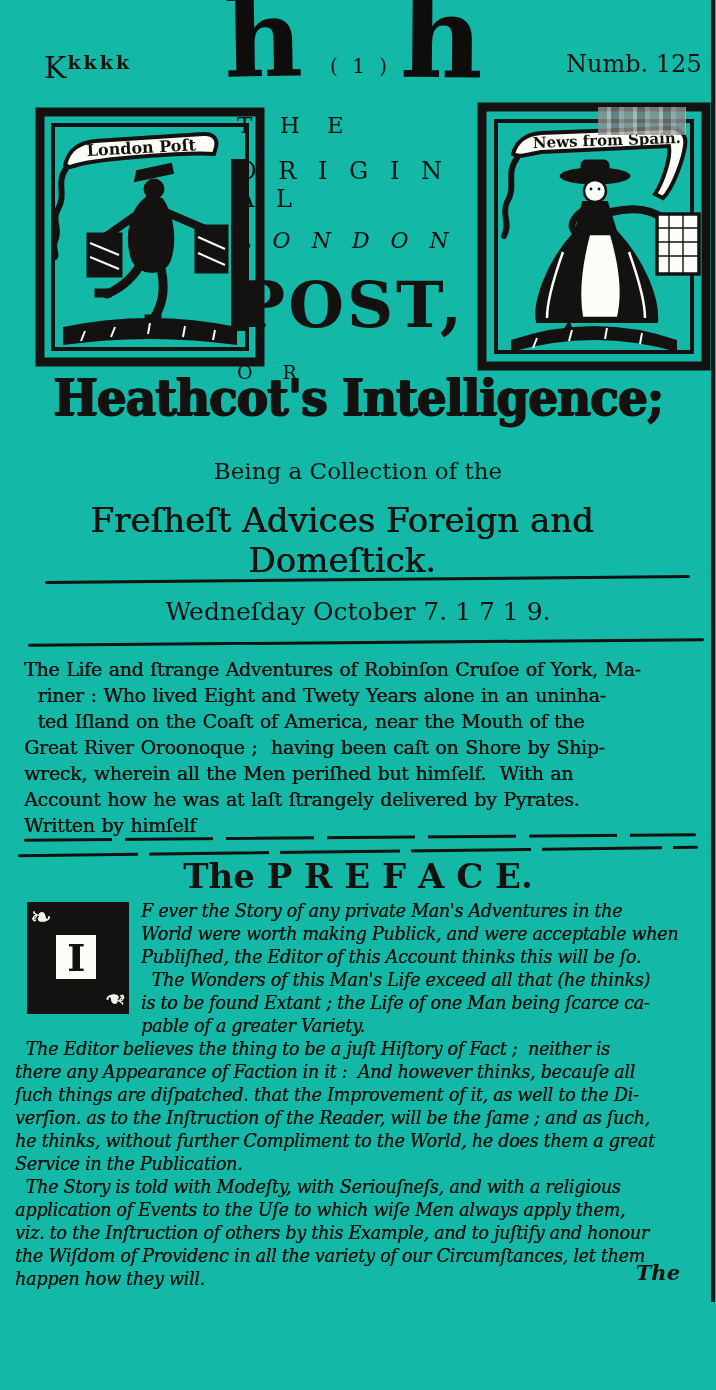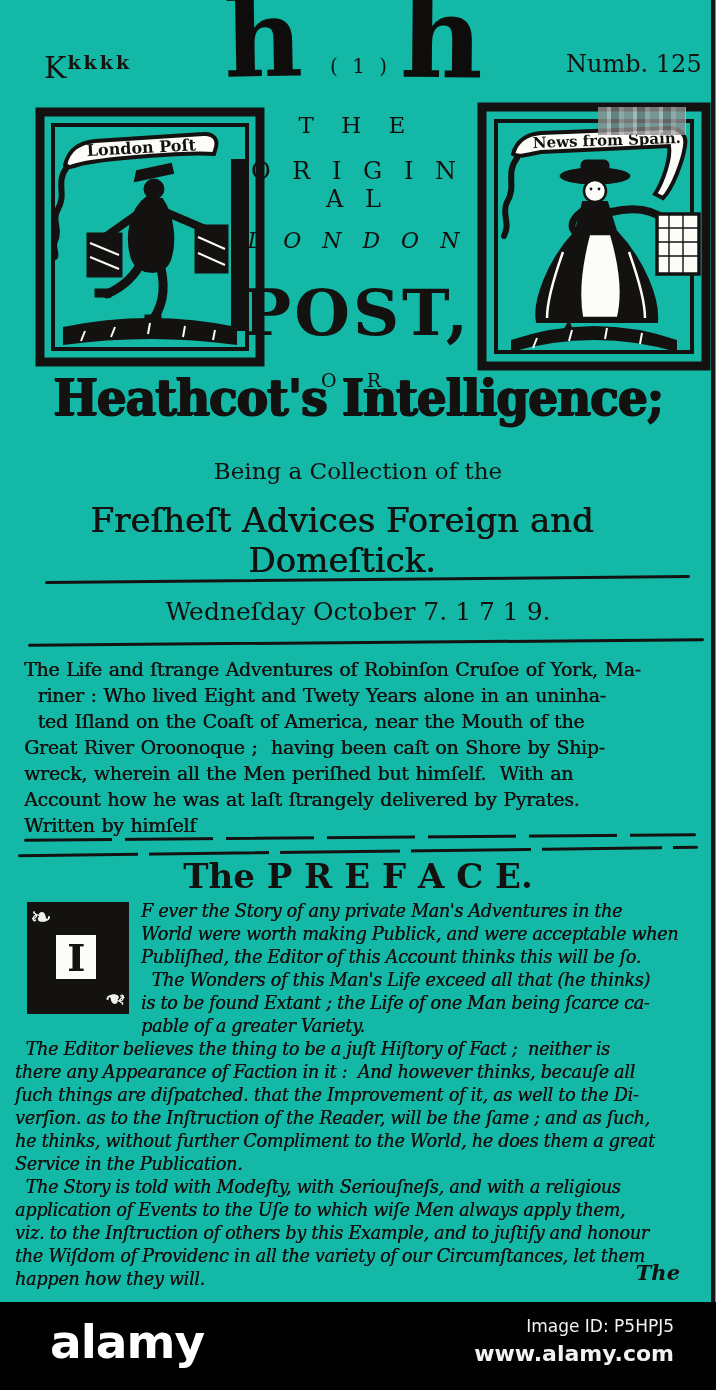--- a/index.html
+++ b/index.html
@@ -16,25 +16,25 @@
   #bleed-h1{left:224px;top:-16px;font-size:108px;transform:rotate(-1deg);}
   #bleed-h2{left:400px;top:-20px;font-size:114px;transform:rotate(0.5deg);}
   #page-mark{left:330px;top:54px;font-size:20px;letter-spacing:4px;}
   #issue-number{left:566px;top:50px;font-size:24px;}
   
   #woodcut-left{left:35px;top:107px;}
   #woodcut-right{left:477px;top:102px;}
   #wm-remnant{left:598px;top:107px;width:88px;height:28px;opacity:.8;
     background:repeating-linear-gradient(90deg,#8f8f8f 0 9px,#bdbdbd 9px 13px,#777 13px 21px,#a8a8a8 21px 26px);}
   
-  #title-block{left:237px;top:112px;width:240px;text-align:center;}
+  #title-block{left:237px;top:112px;width:240px;}
   #title-the{font-size:23px;letter-spacing:10px;}
   #title-original{font-size:24px;letter-spacing:7px;margin-top:19px;}
   #title-london{font-size:22px;font-style:italic;letter-spacing:7px;margin-top:15px;}
-  #title-post{font-size:64px;font-weight:bold;letter-spacing:3px;margin-top:28px;line-height:1;}
+  #title-post{font-size:64px;font-weight:bold;letter-spacing:3px;margin-top:20px;line-height:1;}
   #title-or{font-size:19px;letter-spacing:12px;margin-top:24px;}
   #blackletter-title{left:0;top:370px;width:716px;text-align:center;font-size:47px;font-weight:bold;
     letter-spacing:-1px;transform:scaleY(1.06);
     text-shadow:1.3px 0 0 currentColor,-0.6px 0 0 currentColor,0 0.8px 0 currentColor;}
   #subtitle{left:0;top:458px;width:716px;text-align:center;font-size:23px;}
   #tagline{left:0;top:500px;width:684px;text-align:center;font-size:34px;
     text-shadow:0.6px 0 0 currentColor;}
   
   .rule{height:3px;background:#141210;border-radius:2px;}
   #rule1{left:45px;top:578px;width:645px;transform:rotate(-0.55deg);}
@@ -207,21 +207,14 @@
     <div class="para">  The Story is told with Modeſty, with Seriouſneſs, and with a religious
 application of Events to the Uſe to which wiſe Men always apply them,
 viz. to the Inſtruction of others by this Example, and to juſtify and honour
 the Wiſdom of Providenc in all the variety of our Circumſtances, let them
 happen how they will.</div>
   </div>
   <div class="abs" id="catchword">The</div>
 
   <div class="abs" id="scan-edge"></div>
 
-  <div class="abs" id="alamy-bar">
-    <div id="alamy-logo">alamy</div>
-    <div id="alamy-right">
-      <div id="alamy-id">Image ID: P5HPJ5</div>
-      <div id="alamy-url">www.alamy.com</div>
-    </div>
-  </div>
 
 </div>
 
 </body></html>

